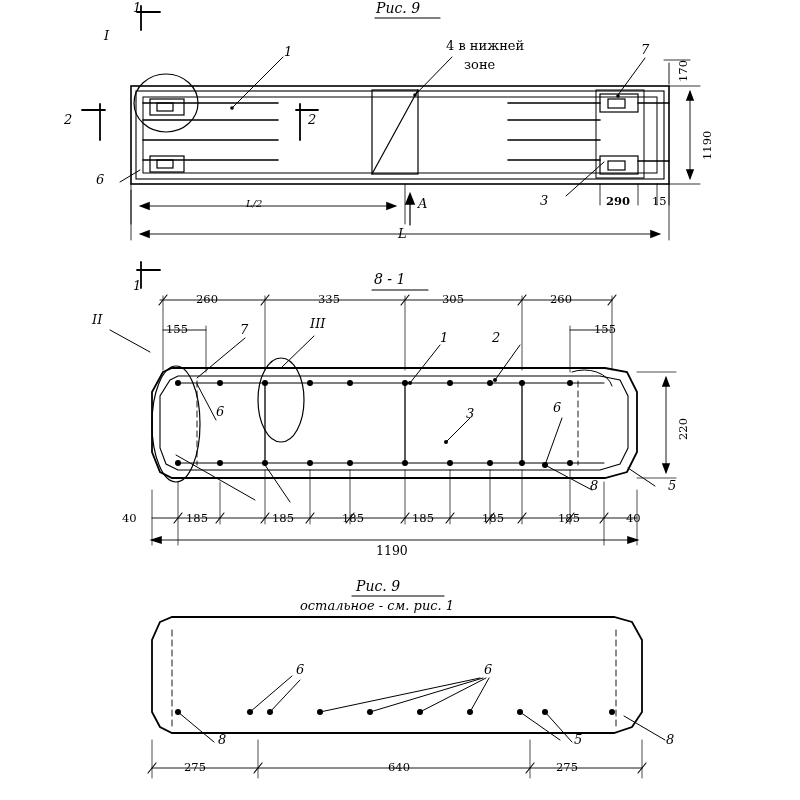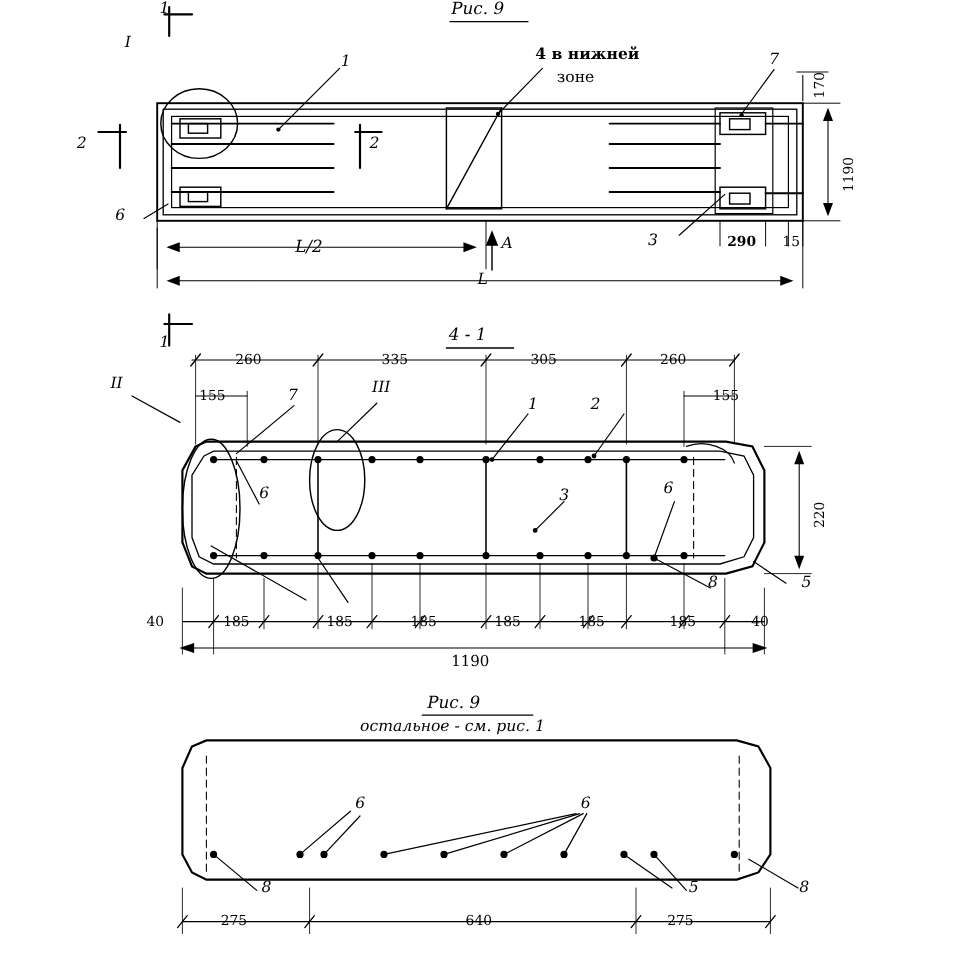--- a/index.html
+++ b/index.html
@@ -248,38 +248,38 @@
           <path d="M638 773 L646 763"></path>
     </g>
 
     <path d="M375 18 H440" stroke-width="1.1"></path>
     <path d="M372 290 H428" stroke-width="1.1"></path>
     <path d="M352 596 H444" stroke-width="1.1"></path>
   </g>
 </svg>
 
 <div class="ttl" style="left:376px;top:0px;">Рис. 9</div>
-<div class="ttl" style="left:374px;top:271px;">4 - 1</div>
+<div class="ttl" style="left:374px;top:271px;">8 - 1</div>
 <div class="ttl" style="left:356px;top:578px;">Рис. 9</div>
 <div class="ttl" style="left:300px;top:598px;font-size:13px;">остальное - см. рис. 1</div>
 
 <div class="lbl" style="left:104px;top:28px;">I</div>
 <div class="lbl" style="left:133px;top:0px;">1</div>
 <div class="lbl" style="left:133px;top:278px;">1</div>
 <div class="lbl" style="left:64px;top:112px;">2</div>
 <div class="lbl" style="left:308px;top:112px;">2</div>
 <div class="lbl" style="left:284px;top:44px;">1</div>
 <div class="lbl" style="left:641px;top:42px;">7</div>
 <div class="lbl" style="left:96px;top:172px;">6</div>
 <div class="lbl" style="left:540px;top:193px;">3</div>
-<div class="lbl up" style="left:446px;top:38px;font-weight:bold;">4 в нижней</div>
+<div class="lbl up" style="left:446px;top:38px;">4 в нижней</div>
 <div class="lbl up" style="left:464px;top:57px;">зоне</div>
 <div class="lbl" style="left:418px;top:196px;">A</div>
 
-<div class="dim" style="left:246px;top:198px;font-style:italic;font-size:14px;">L/2</div>
+<div class="dim" style="left:246px;top:198px;font-style:italic;font-size:10px;">L/2</div>
 <div class="dim" style="left:398px;top:226px;font-style:italic;font-size:13px;">L</div>
 <div class="dim vert" style="left:700px;top:160px;">1190</div>
 <div class="dim vert" style="left:676px;top:82px;">170</div>
 <div class="dim" style="left:606px;top:194px;font-weight:bold;">290</div>
 <div class="dim" style="left:652px;top:194px;">15</div>
 
 <div class="dim" style="left:196px;top:292px;">260</div>
 <div class="dim" style="left:318px;top:292px;">335</div>
 <div class="dim" style="left:442px;top:292px;">305</div>
 <div class="dim" style="left:550px;top:292px;">260</div>

